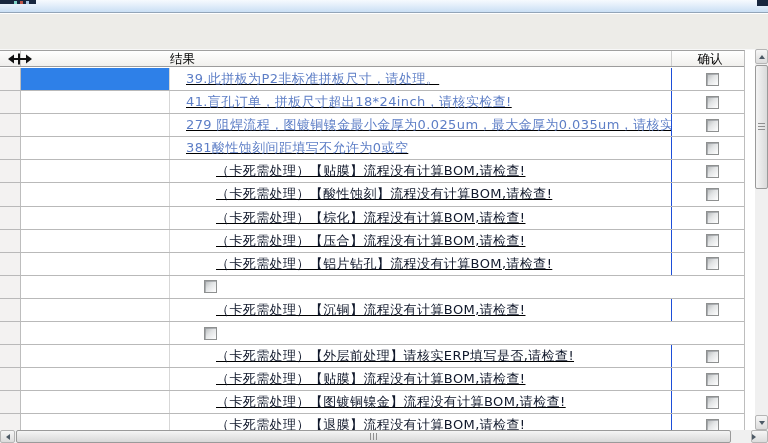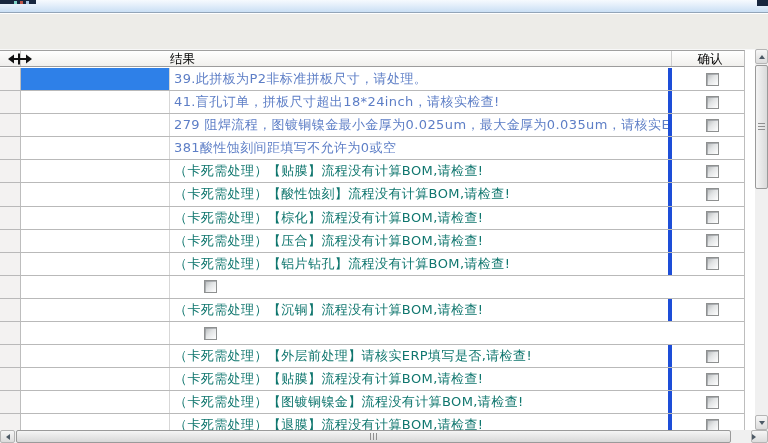--- a/index.html
+++ b/index.html
@@ -42,25 +42,25 @@
     background:linear-gradient(#ddf4fd,#c2e8f8);margin-top:42px; }
   .h.c2 { width:502px; border-right:1px solid #cfcfcf; }
   .h.c3 { width:72px; padding-left:4px;text-align:center; }
   .resize-cursor { position:absolute; left:8px; top:2px; }
   .rows { position:absolute; left:0; top:17px; width:744px; height:362px; overflow:hidden; }
   .row { display:flex; height:23.1px; border-bottom:1px solid #b9b9b9; background:#fff; }
   .cell { height:100%; overflow:hidden; white-space:nowrap; }
   .cell.rowhead { width:21px; background:#f3f2f1; border-right:1px solid #bdbdbd; }
   .cell.check { width:149px; border-right:1px solid #d7d7d7; }
   .cell.check.selected { background:#2e80e8; }
-  .cell.result { width:502px; border-right:4px solid #1d4ed8; padding-left:4px;
-    line-height:22px; font-size:13px; letter-spacing:0.4px; }
+  .cell.result { width:502px; border-right:1px solid #1d4ed8; padding-left:16px;
+    line-height:22px; font-size:13px; letter-spacing:0.4px;text-decoration:underline; }
   .cell.confirm { width:72px; display:flex; align-items:center; }
   .info { color:#5d7ec6; }
-  .error { color:#0f766e; }
+  .error { color:#0f172a;margin-left:30px; }
   .checkbox {
     width:13px; height:13px; margin-left:34px;
     border:1px solid #8e9090;
     background:linear-gradient(135deg,#b4b7b8 0%,#e2e4e5 45%,#ffffff 100%);
     box-shadow:inset 1px 1px 0 rgba(125,130,135,.5);
   }
   
   .vscroll { position:absolute; right:0; top:49px; width:13px; height:381px; background:#f0f0f0; }
   .sbtn { position:absolute; left:0; width:13px; height:15px;
     background:linear-gradient(#f6f6f6,#dcdcdc); border:1px solid #b5b5b5; border-radius:2px;

